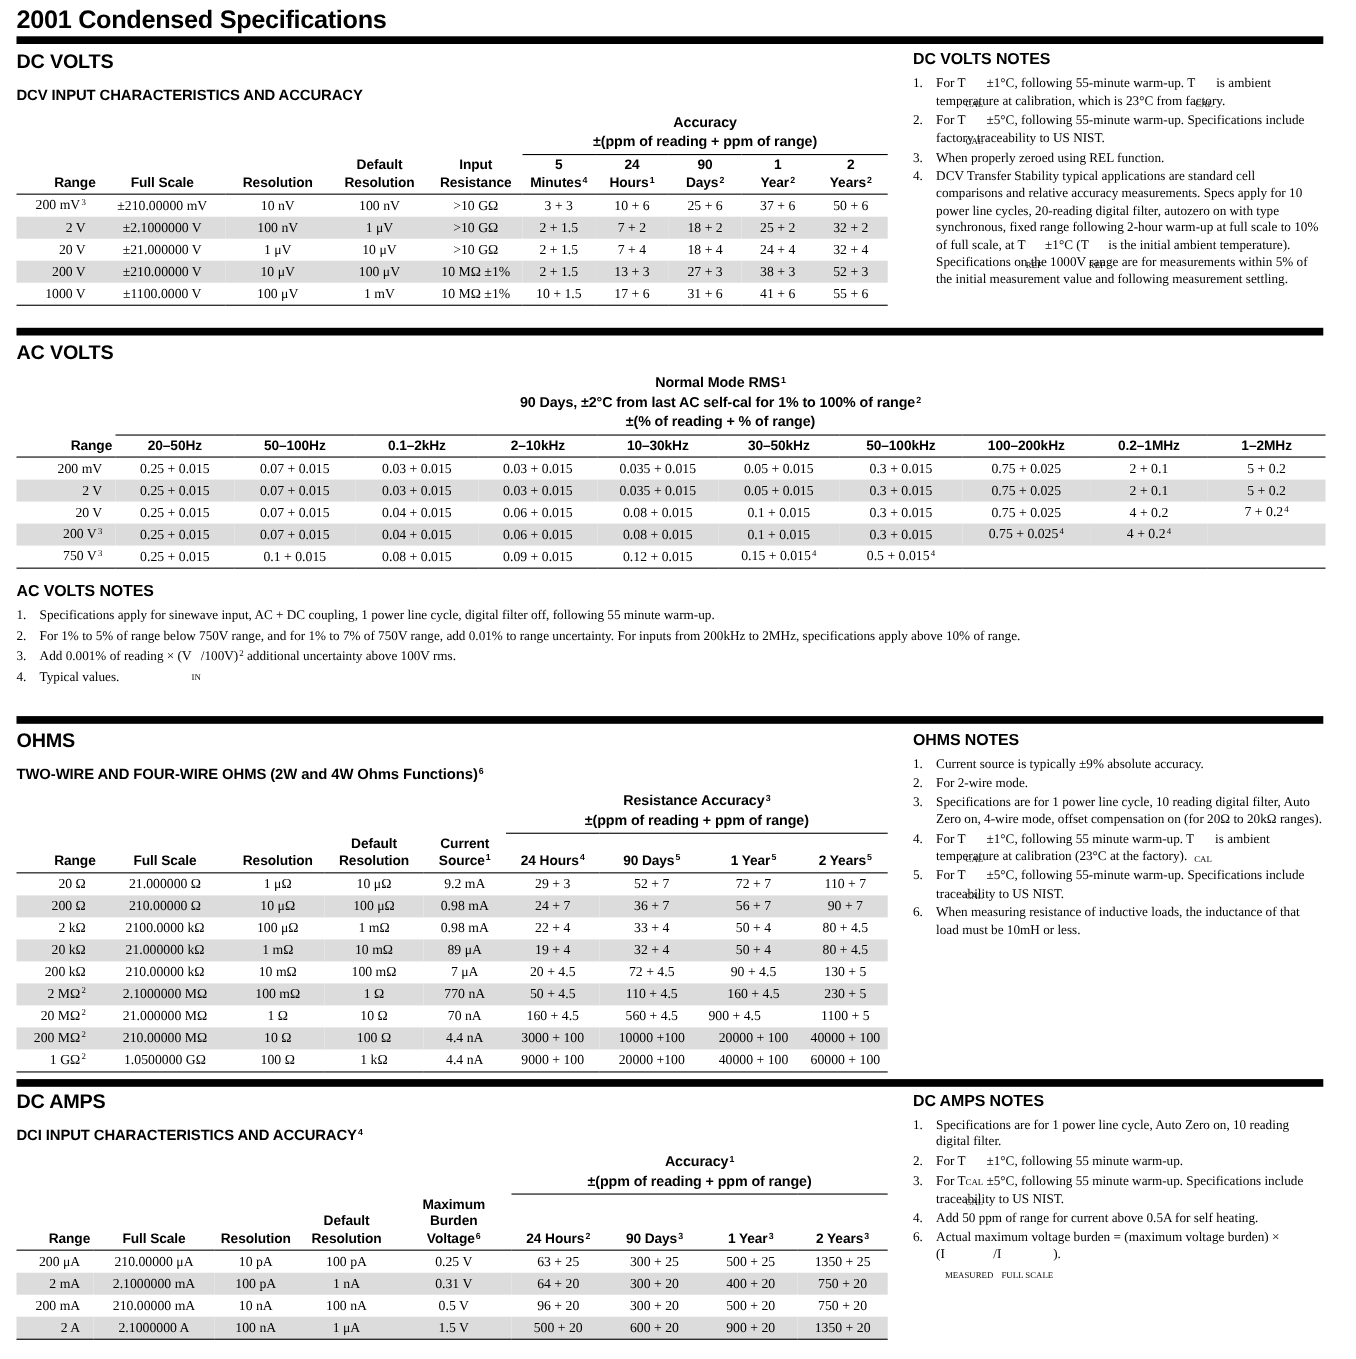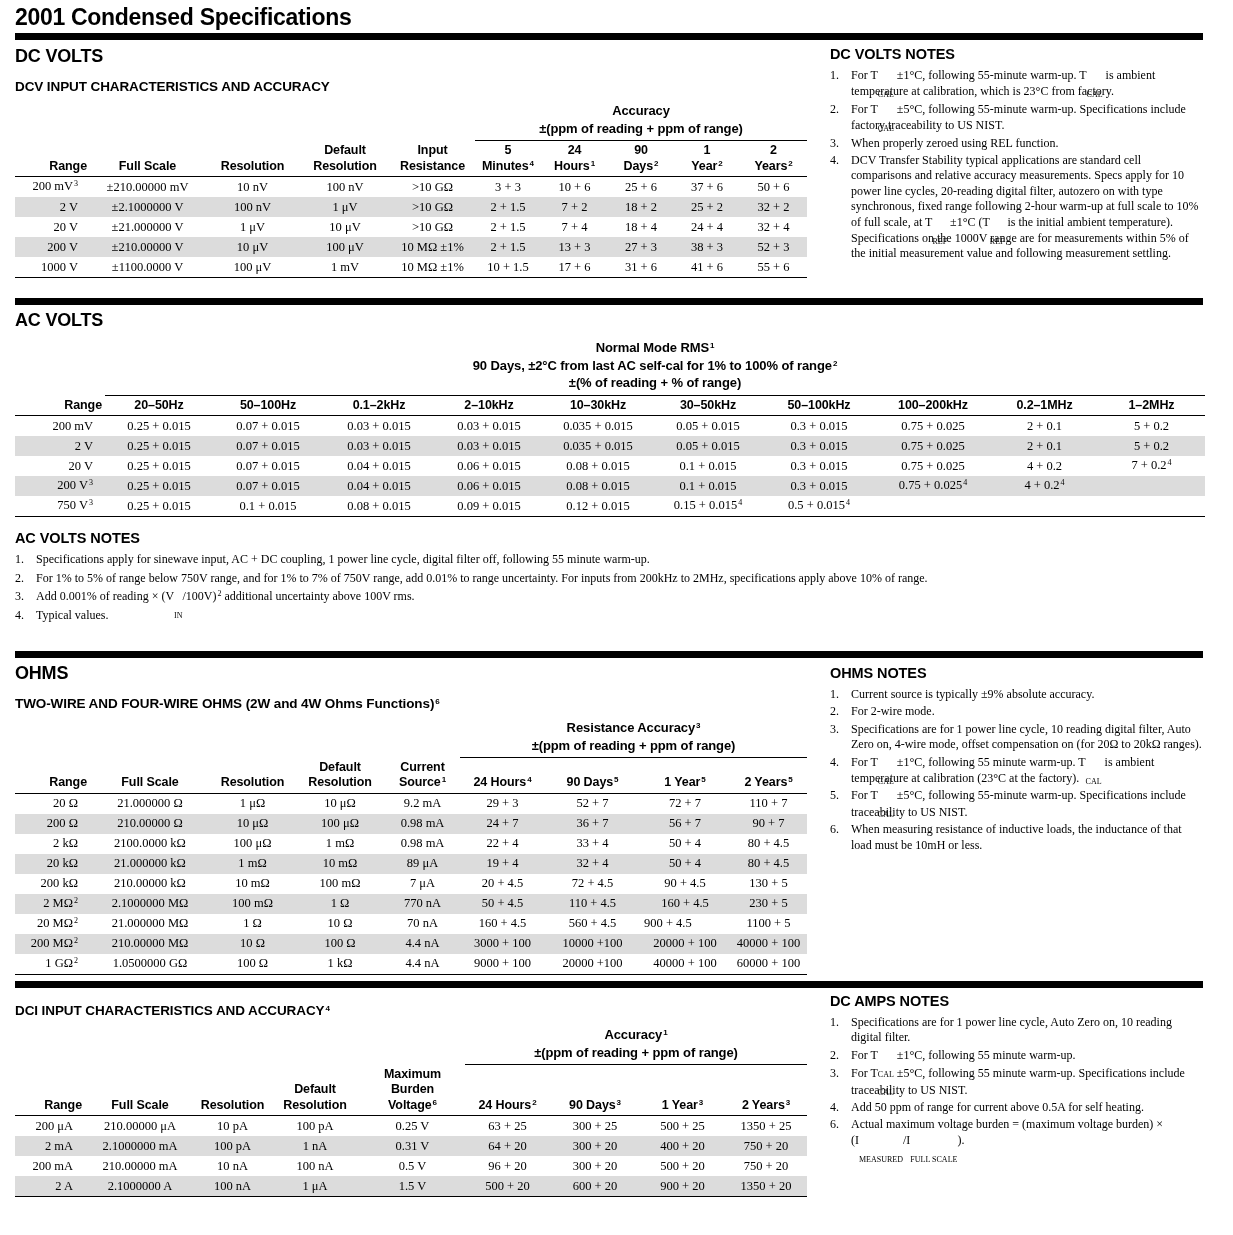--- a/index.html
+++ b/index.html
@@ -467,20 +467,21 @@
         <div class="note-item">
           <span class="note-num">6.</span>
           <span class="note-text">When measuring resistance of inductive loads, the inductance of that load must be 10mH or less.</span>
         </div>
       </div>
   </aside>
 
   <div class="bar" style="top:981px"></div>
 
   <section class="sec-amps">
+    <div class="h2">DC AMPS</div>
     <div class="h3">DCI INPUT CHARACTERISTICS AND ACCURACY<sup>4</sup></div>
     <table>
         <colgroup>
           <col style="width: 70px;">
           <col style="width: 110px;">
           <col style="width: 75px;">
           <col style="width: 90px;">
           <col style="width: 105px;">
           <col style="width: 85px;">
           <col style="width: 90px;">

